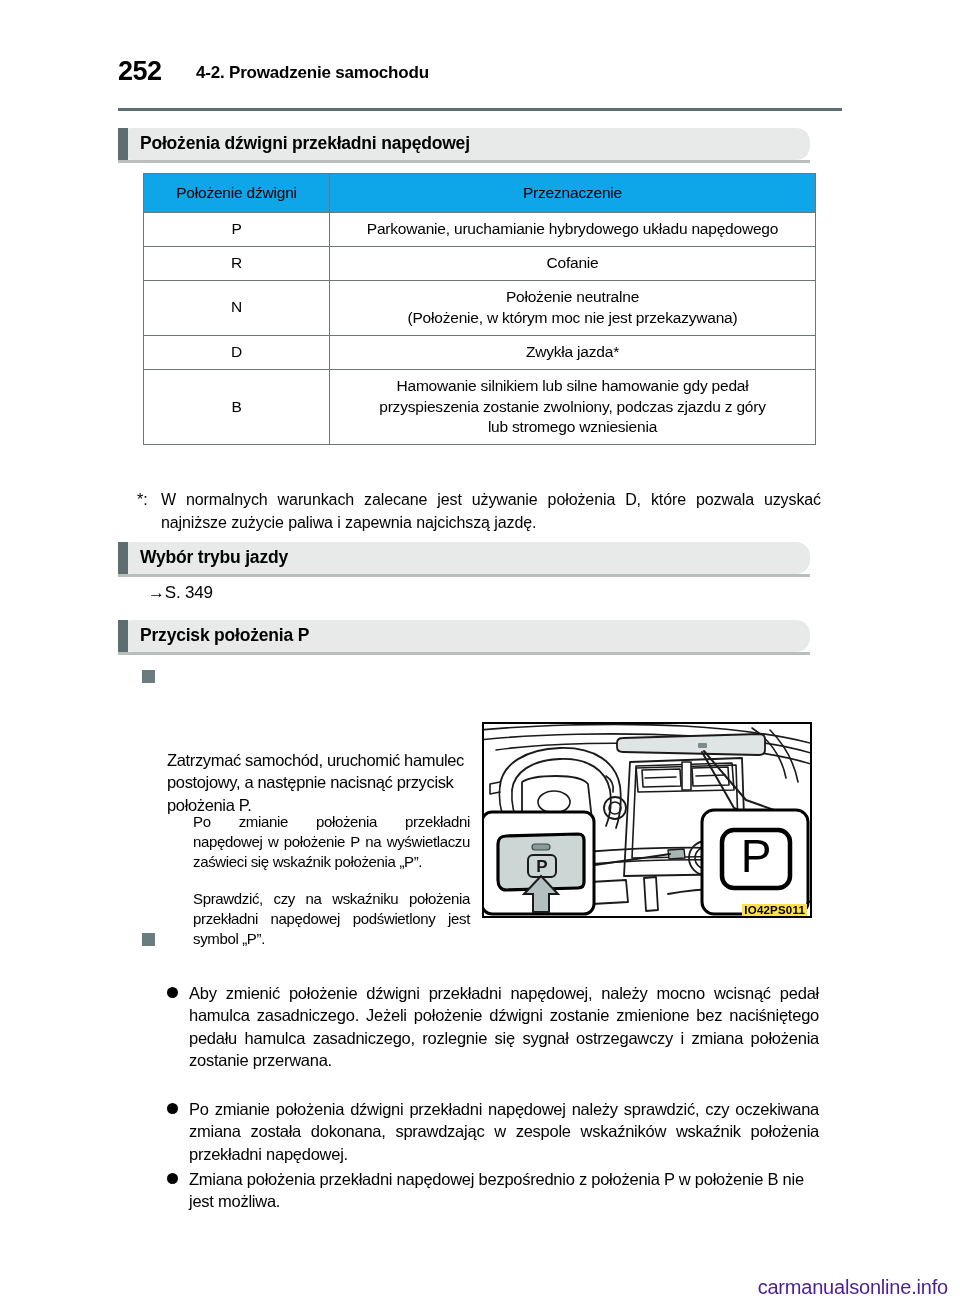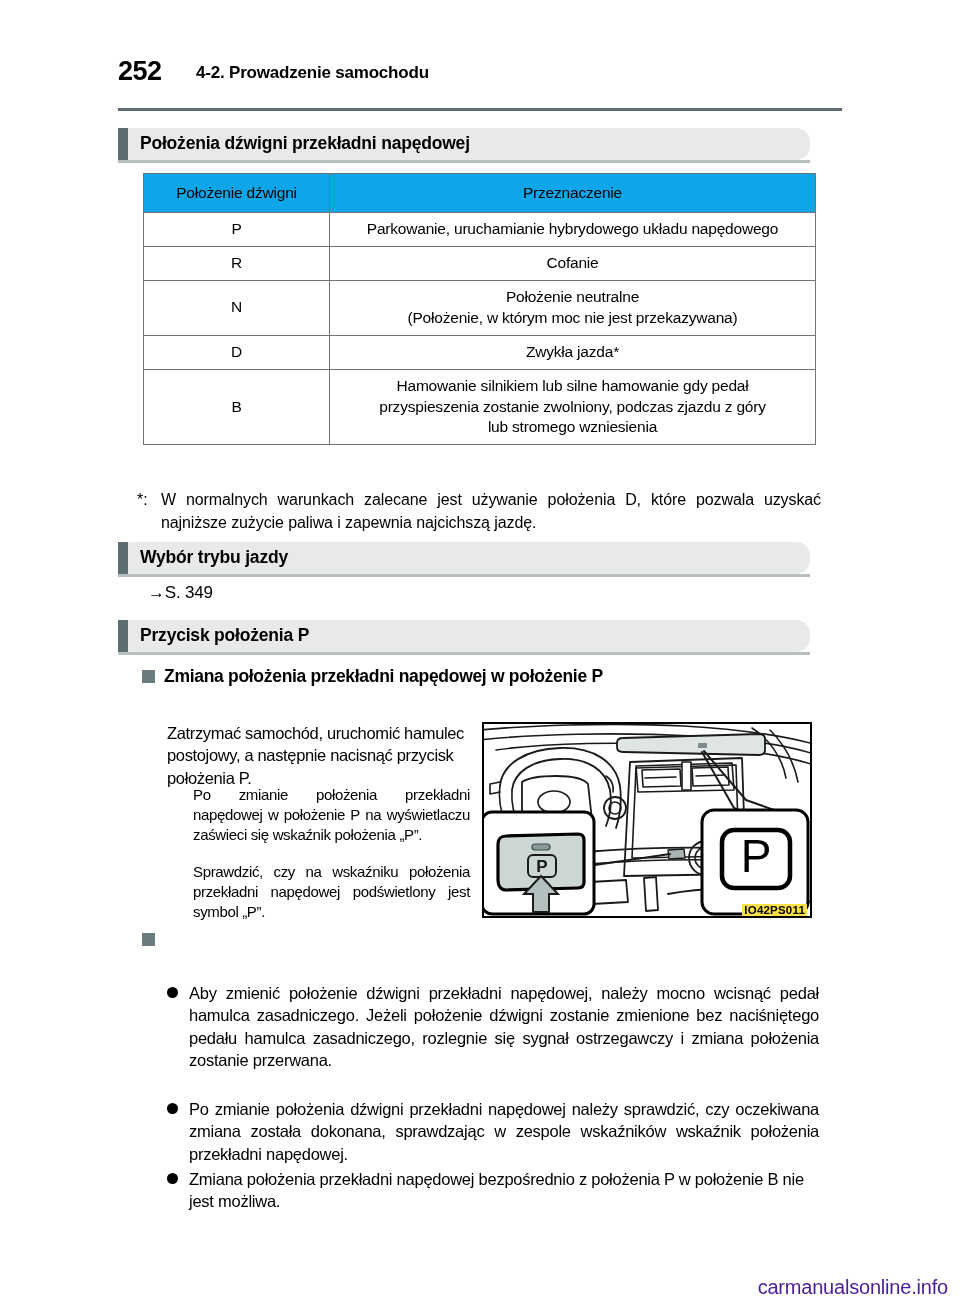--- a/index.html
+++ b/index.html
@@ -154,20 +154,21 @@
     margin-right: 9px;
     position: relative;
     top: 1px;
   }
 
   .para {
     position: absolute;
     font-size: 16.5px;
     line-height: 1.36;
     letter-spacing: -0.35px;
+    margin-top: 27px;
   }
   .para-justify { text-align: justify; }
 
   .bullet-item {
     position: absolute;
     font-size: 16.5px;
     line-height: 1.36;
     letter-spacing: -0.25px;
     text-align: justify;
   }
@@ -279,21 +280,21 @@
 </div>
 
 <div class="see-ref">→S. 349</div>
 
 <div class="section-bar" style="left:118px; top:620px; width:692px;">
   <span class="tab"></span>
   <span class="stitle">Przycisk położenia P</span>
 </div>
 
 <div class="sub-head" style="left:142px; top:665px; width:680px;">
-  <span class="sq-bullet"></span><span>Zmiana położenia przekładni napędowej w położenie P</span>
+  <span class="sq-bullet"></span>
 </div>
 
 <div class="para" style="left:167px; top:722px; width:300px;">Zatrzymać samochód, uruchomić hamulec postojowy, a następnie nacisnąć przycisk położenia P.</div>
 
 <div class="para para-justify" style="left:193px; top:785px; width:277px; font-size:15px; line-height:1.33;">Po zmianie położenia przekładni napędowej w położenie P na wyświetlaczu zaświeci się wskaźnik położenia „P”.</div>
 
 <div class="para para-justify" style="left:193px; top:862px; width:277px; font-size:15px; line-height:1.33;">Sprawdzić, czy na wskaźniku położenia przekładni napędowej podświetlony jest symbol „P”.</div>
 
 <div class="illo">
   <svg width="326" height="192" viewBox="0 0 326 192" xmlns="http://www.w3.org/2000/svg">

